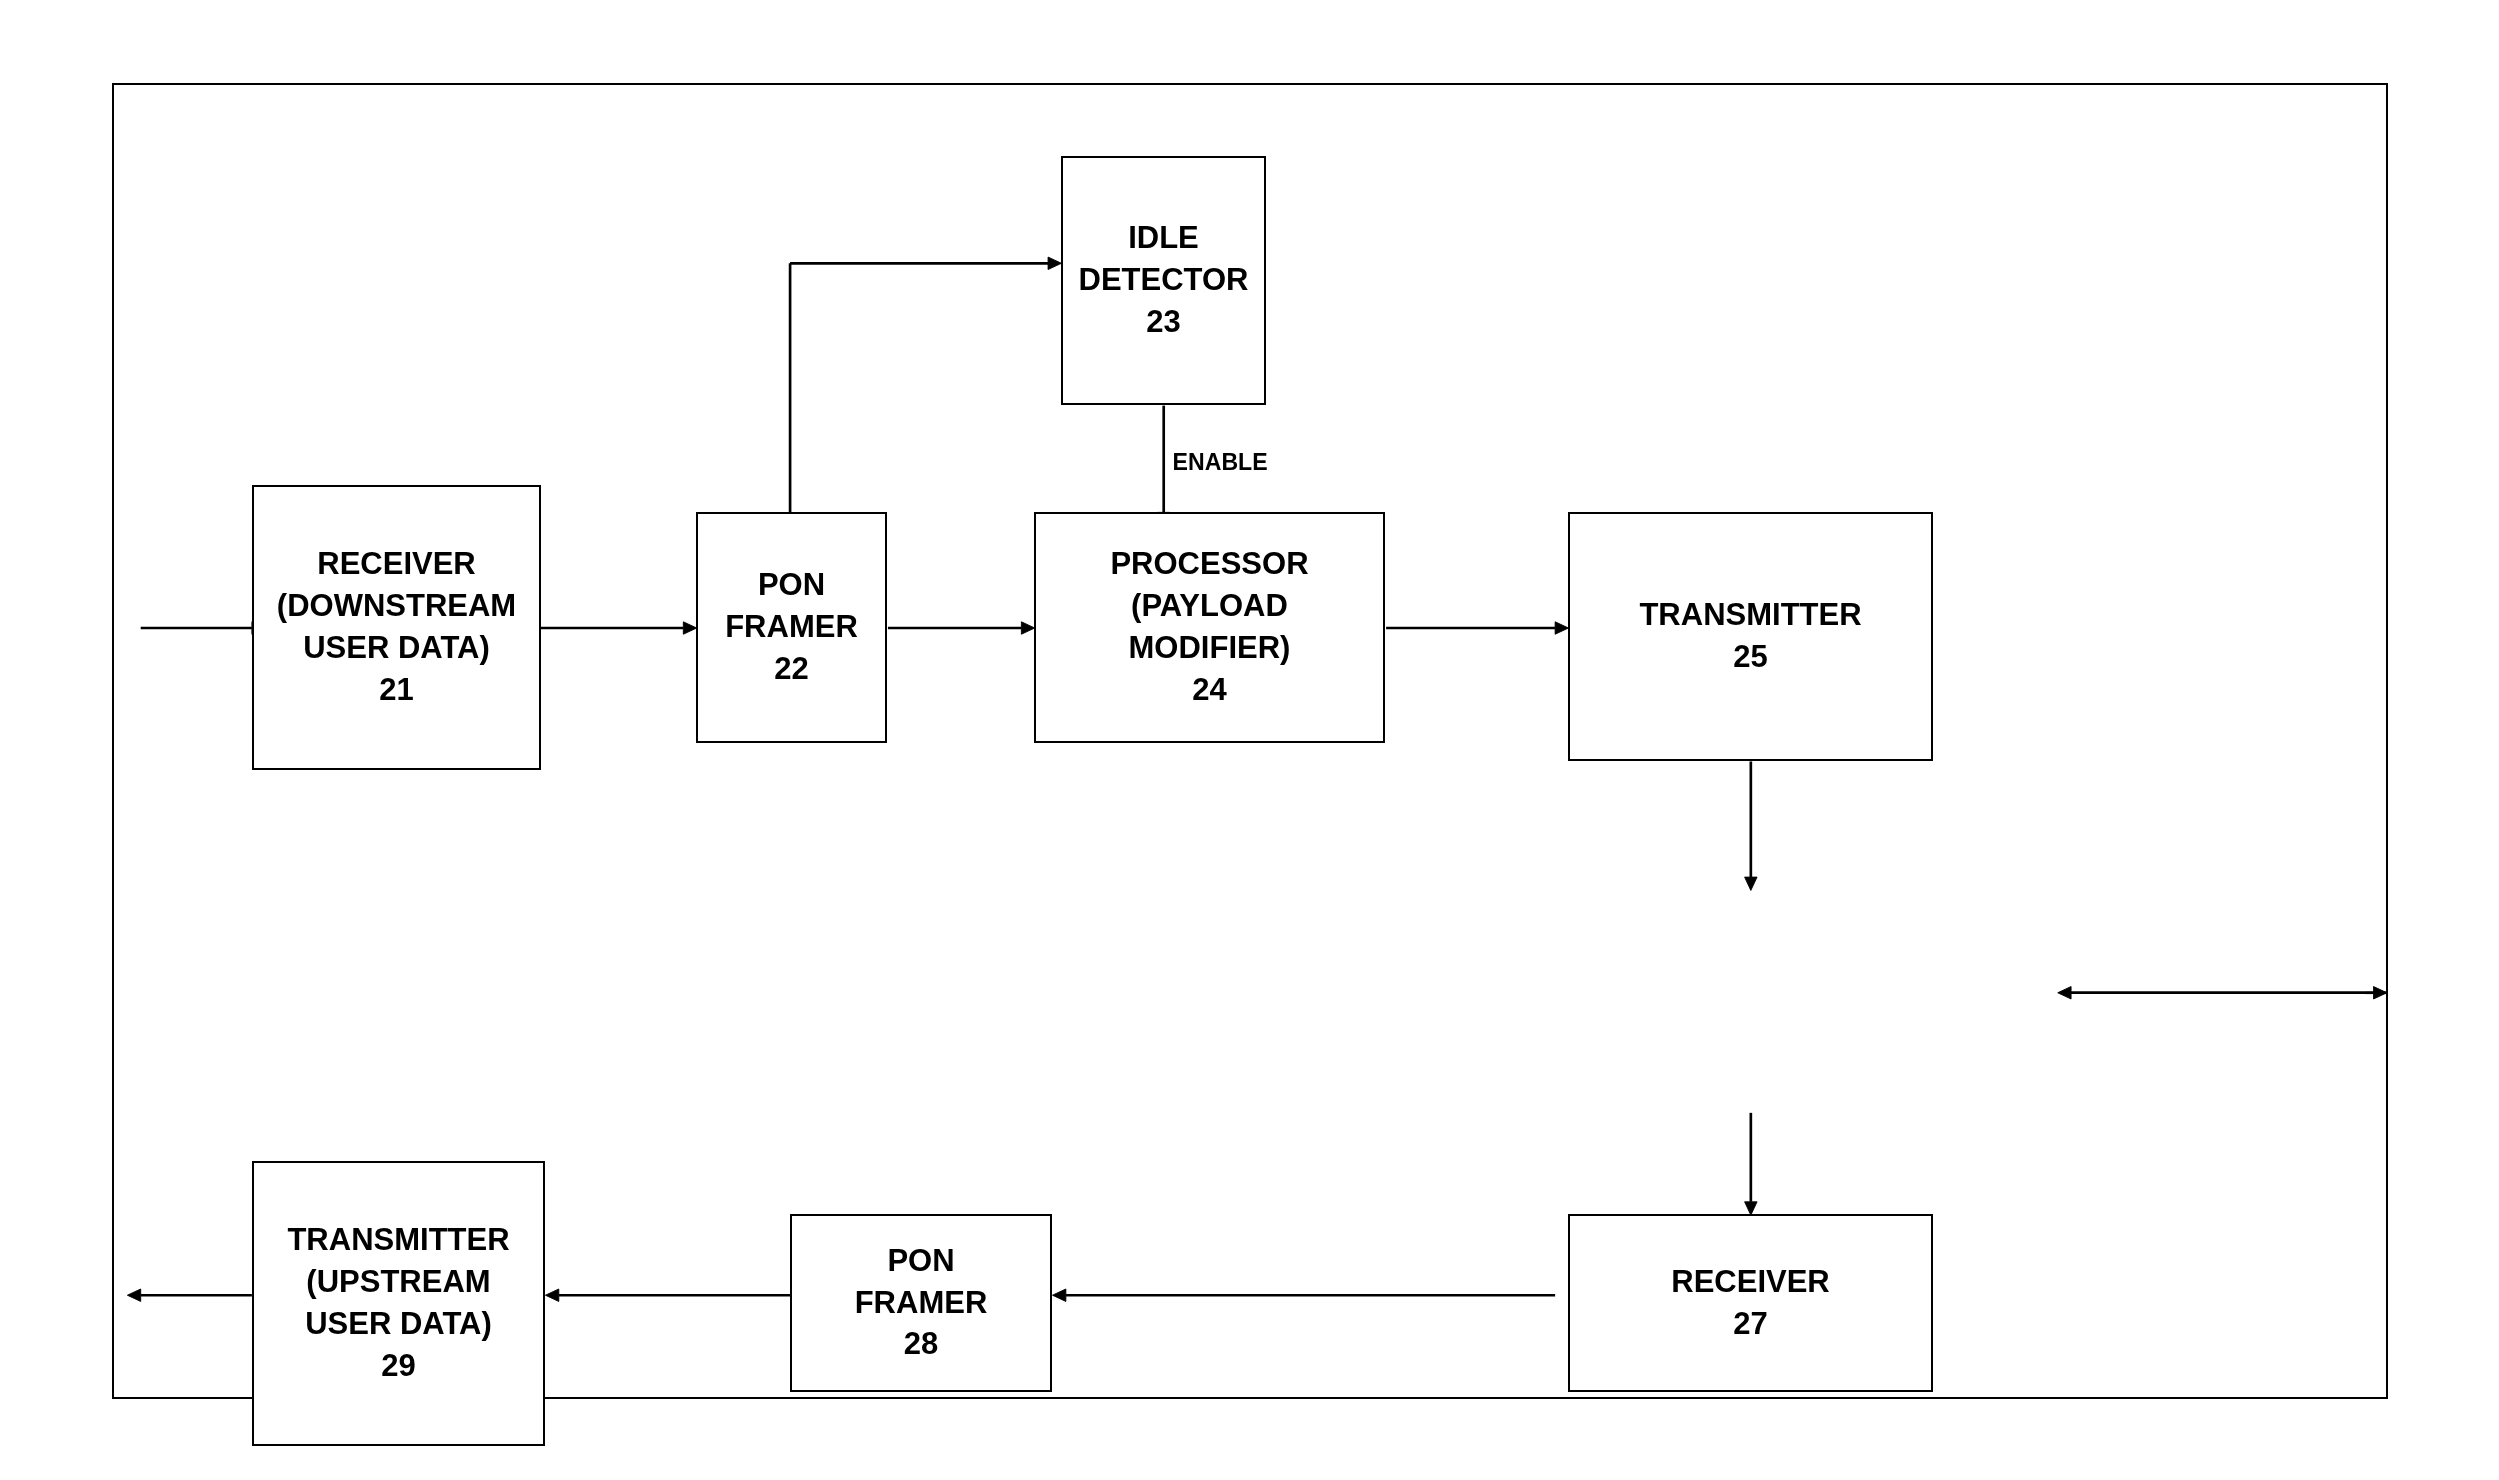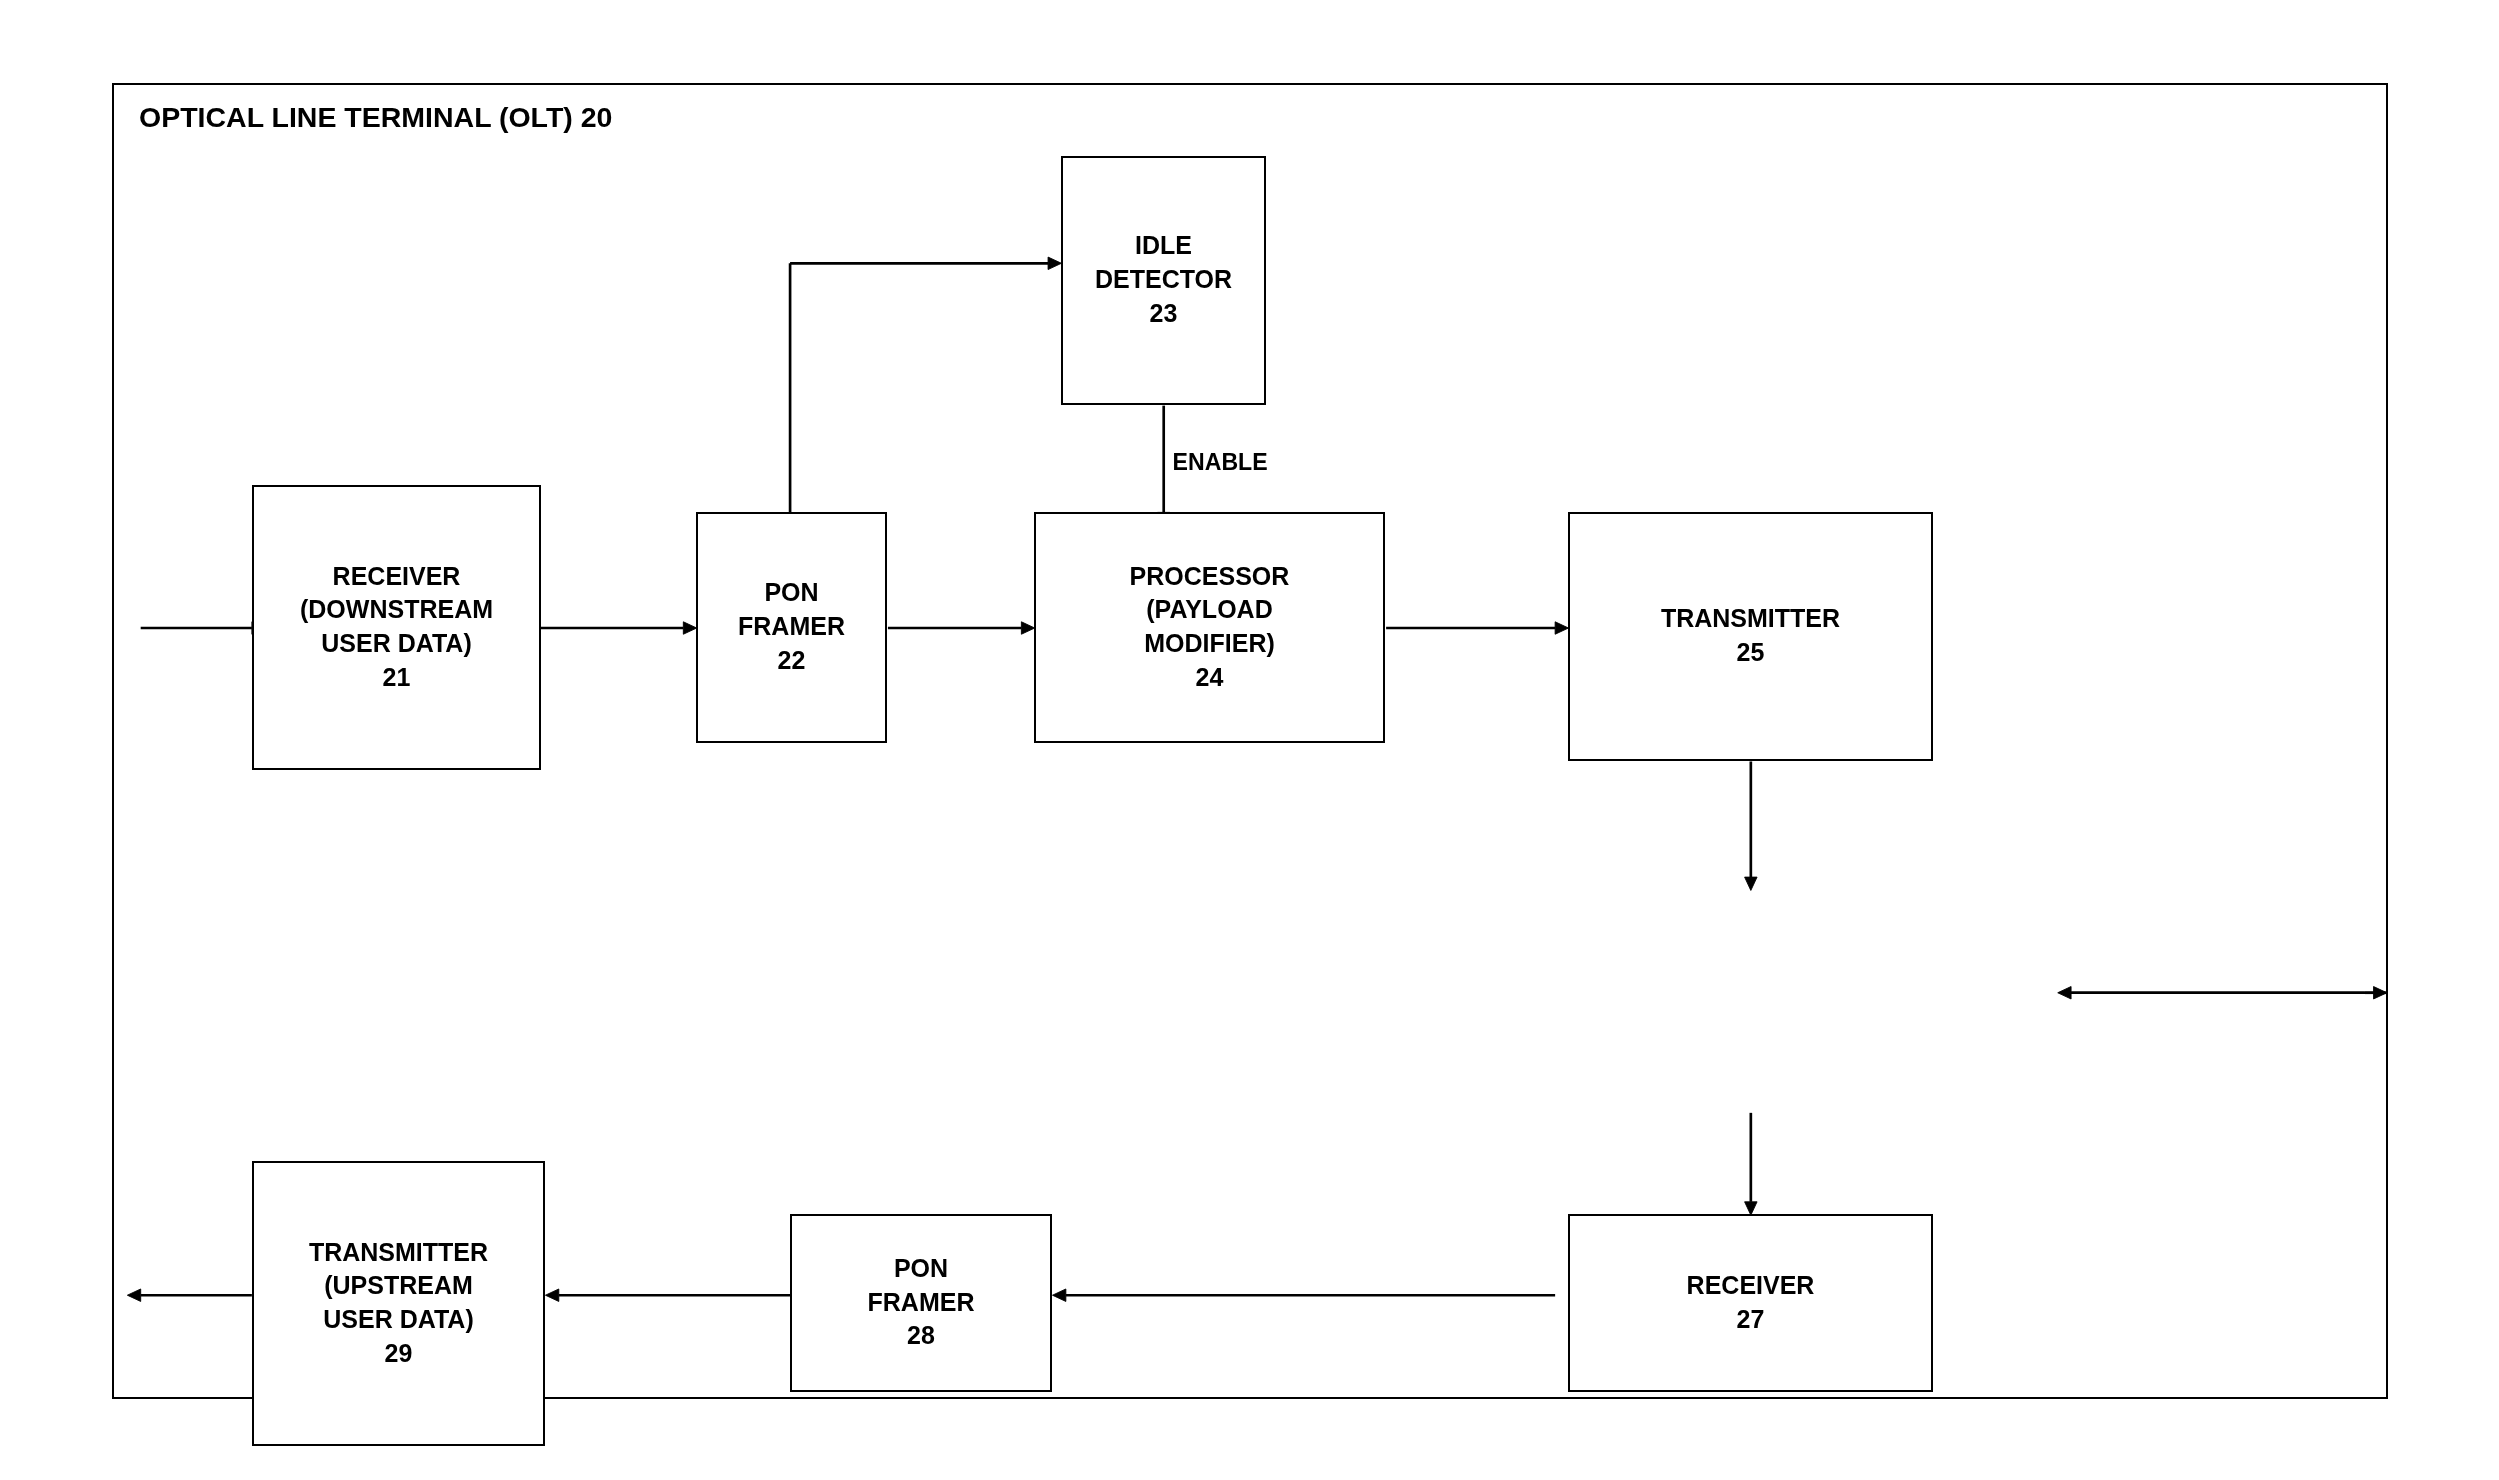--- a/index.html
+++ b/index.html
@@ -38,21 +38,21 @@
 
     
     .block {
       position: absolute;
       border: 2.7px solid #000;
       background: #fff;
       display: flex;
       align-items: center;
       justify-content: center;
       text-align: center;
-      font-size: 25px;
+      font-size: 31px;
       font-weight: bold;
       font-family: Arial, sans-serif;
       line-height: 1.35;
     }
 
     
     .arrows-svg {
       position: absolute;
       top: 0;
       left: 0;
@@ -71,21 +71,20 @@
       stroke: #000;
       stroke-width: 1;
     }
   </style>
 </head>
 <body>
 
 <div class="diagram-wrapper">
   <div class="olt-container">
 
-    <span class="olt-title">OPTICAL LINE TERMINAL (OLT) 20</span>
 
     <svg class="arrows-svg" viewBox="0 0 2554 1474" width="2271" height="1311">
 
       <line x1="30" y1="610" x2="155" y2="610"></line>
       <polygon points="155,603 170,610 155,617"></polygon>
 
       <line x1="480" y1="610" x2="640" y2="610"></line>
       <polygon points="640,603 655,610 640,617"></polygon>
 
       <line x1="870" y1="610" x2="1020" y2="610"></line>

